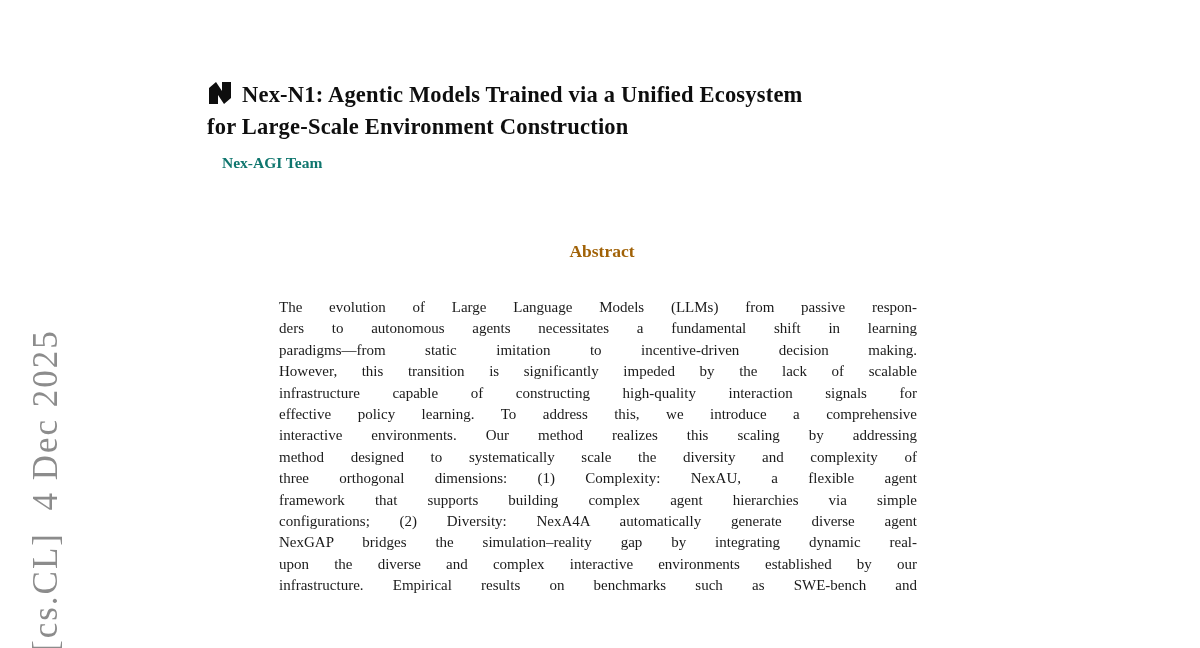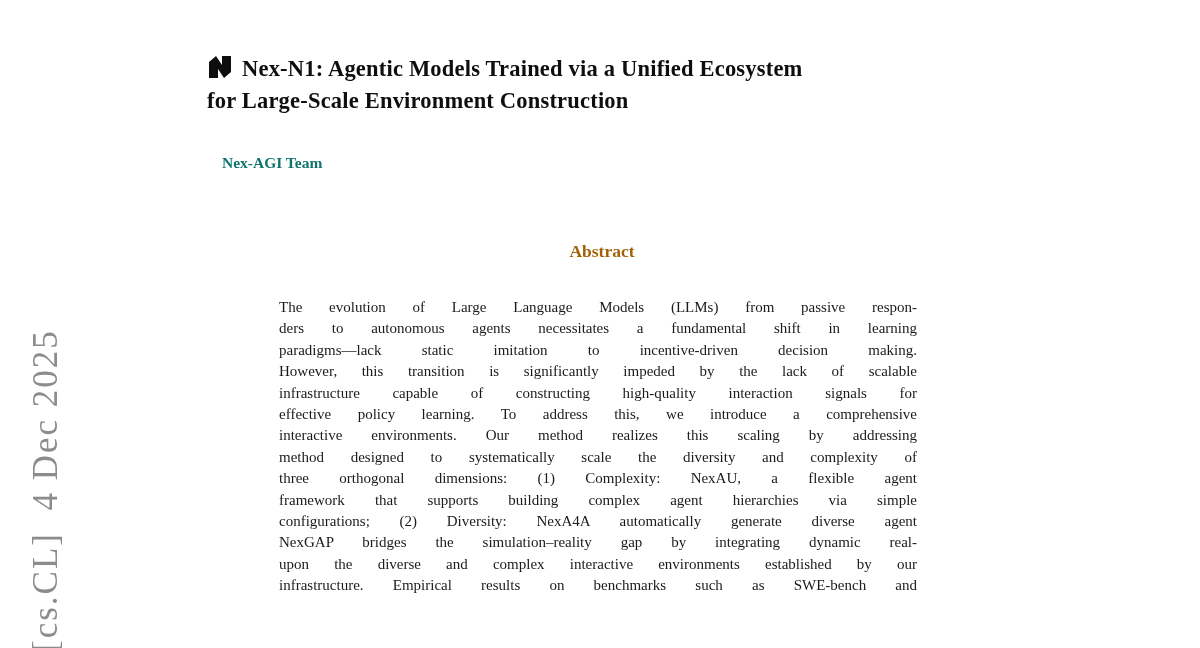--- a/index.html
+++ b/index.html
@@ -36,21 +36,21 @@
     position: absolute;
     left: 207px;
     top: 53px;
     width: 810px;
     font-weight: bold;
     font-size: 22.5px;
     line-height: 31.5px;
     color: #0e0e0e;
     letter-spacing: 0.2px;
   }
-  .title-line1 { white-space: nowrap; }
+  .title-line1 { white-space: nowrap; margin-top: 26px; }
   .logo {
     display: inline-block;
     width: 26px;
     height: 26px;
     vertical-align: -4px;
     margin-right: 9px;
   }
   .logo svg { width: 26px; height: 26px; display: block; }
   .authors {
     position: absolute;
@@ -114,21 +114,21 @@
     <div class="title-line2">for Large-Scale Environment Construction</div>
   </div>
 
   <div class="authors">Nex-AGI Team</div>
 
   <div class="abstract-heading">Abstract</div>
 
   <div class="abstract-body" id="abstract-body">
       <div class="aline">The evolution of Large Language Models (LLMs) from passive respon-</div>
       <div class="aline">ders to autonomous agents necessitates a fundamental shift in learning</div>
-      <div class="aline">paradigms—lack static imitation to incentive-driven decision making.</div>
+      <div class="aline">paradigms—from static imitation to incentive-driven decision making.</div>
       <div class="aline">However, this transition is significantly impeded by the lack of scalable</div>
       <div class="aline">infrastructure capable of constructing high-quality interaction signals for</div>
       <div class="aline">effective policy learning. To address this, we introduce a comprehensive</div>
       <div class="aline">interactive environments. Our method realizes this scaling by addressing</div>
       <div class="aline">method designed to systematically scale the diversity and complexity of</div>
       <div class="aline">three orthogonal dimensions:  (1) Complexity:  NexAU, a flexible agent</div>
       <div class="aline">framework that supports building complex agent hierarchies via simple</div>
       <div class="aline">configurations; (2) Diversity: NexA4A automatically generate diverse agent</div>
       <div class="aline">NexGAP bridges the simulation–reality gap by integrating dynamic real-</div>
       <div class="aline">upon the diverse and complex interactive environments established by our</div>

